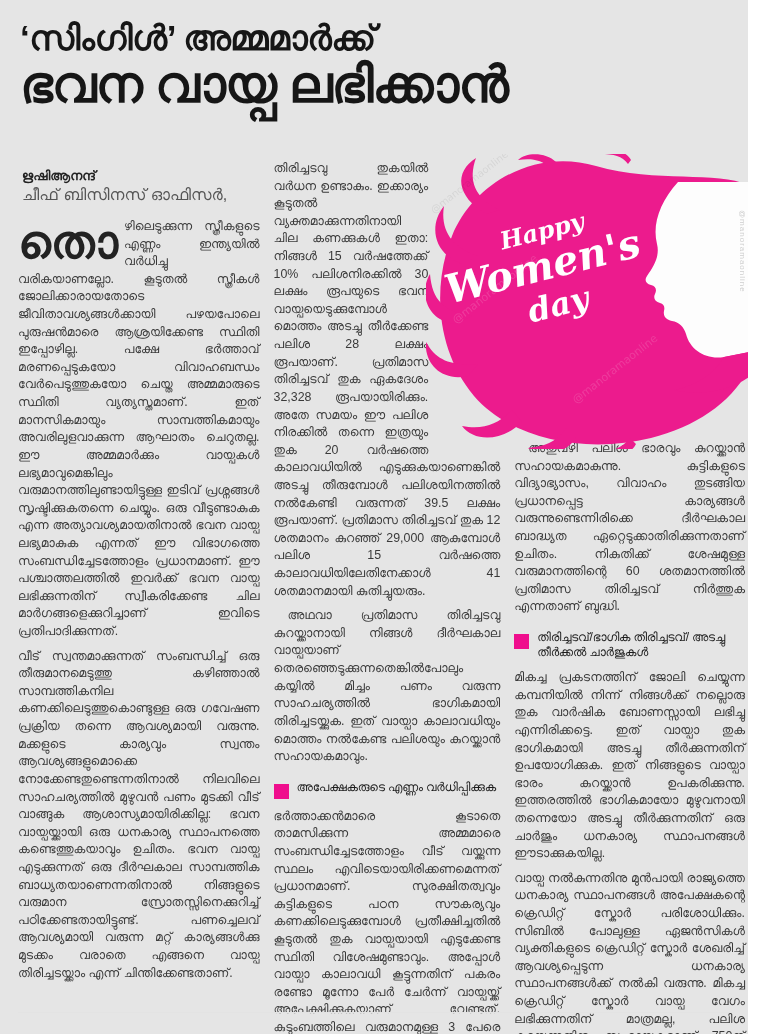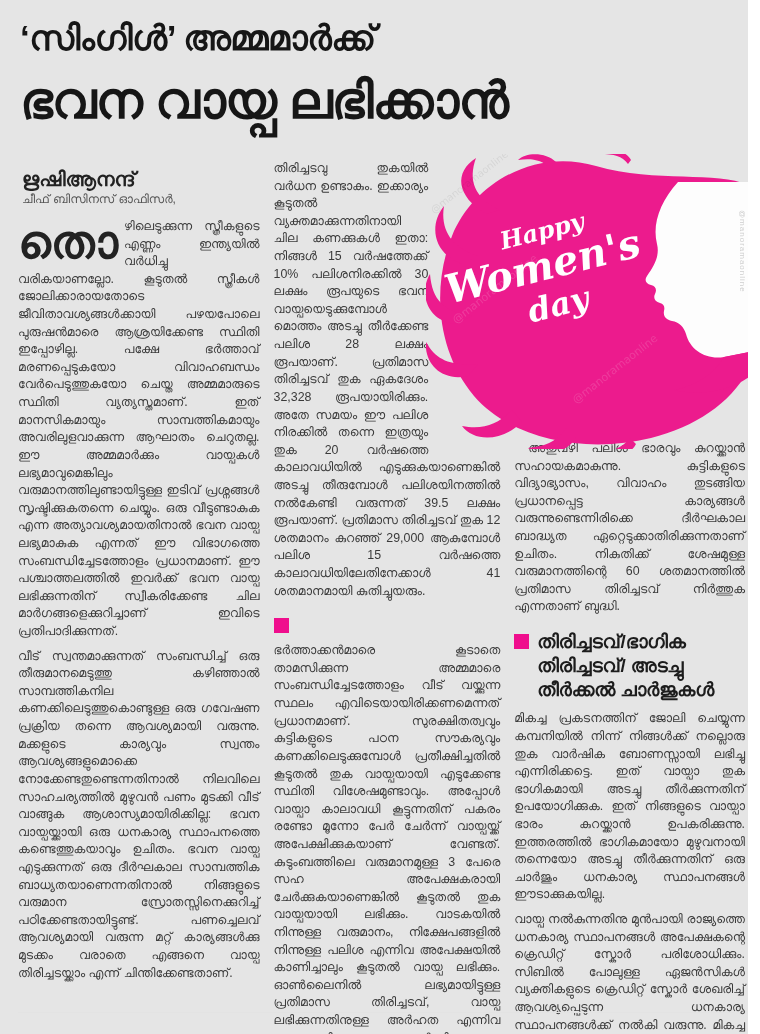--- a/index.html
+++ b/index.html
@@ -13,27 +13,27 @@
     background: #e5e5e5;
     overflow: hidden;
   }
 
   
   .headline { position: absolute; top: 18px; left: 20px; right: 20px; color: #161616; }
   .headline .h1a {
     font-size: 35px; font-weight: bold; letter-spacing: -0.5px; line-height: 1.15;
   }
   .headline .h1b {
-    font-size: 51px; font-weight: bold; letter-spacing: -1px; line-height: 1.05; margin-top: 16px;
+    font-size: 51px; font-weight: bold; letter-spacing: -1px; line-height: 1.05; margin-top: 0;
   }
 
   
   .byline { position: absolute; top: 168px; left: 22px; width: 230px; }
-  .byline .author { font-size: 20px; font-weight: bold; color: #222; }
-  .byline .role, .byline .org { font-size: 12px; color: #555; line-height: 1.35; }
+  .byline .author { font-size: 13px; font-weight: bold; color: #222; }
+  .byline .role, .byline .org { font-size: 16px; color: #555; line-height: 1.35; }
 
   
   .columns {
     position: absolute; top: 160px; left: 18px; width: 727px; height: 845px;
     display: flex; gap: 14px;
   }
   .col { position: relative; }
   .col1 { width: 245px; padding-top: 58px; }
   .col2 { width: 230px; }
   .col3 { width: 234px; }
@@ -50,21 +50,21 @@
   }
 
   .sec-h {
     display: flex; align-items: flex-start; gap: 8px;
     margin: 14px 0 9px 0;
   }
   .sec-h .sq {
     flex: 0 0 auto; width: 15px; height: 15px; background: #ef0e8d; margin-top: 4px;
   }
   .sec-h .sec-title {
-    font-size: 19px; font-weight: bold; color: #1c1c1c; line-height: 1.25;
+    font-size: 12px; font-weight: normal; color: #1c1c1c; line-height: 1.25;
     letter-spacing: -0.2px;
   }
 
   
   .img-wrap-spacer { float: right; width: 72px; height: 292px; }
   
   .img-block-spacer { height: 280px; }
 
   
   .illustration {
@@ -105,23 +105,25 @@
     <div class="col col1">
       <p class="body"><span class="dropcap">തൊ</span><span>ഴിലെടുക്കുന്ന സ്ത്രീകളുടെ എണ്ണം ഇന്ത്യയിൽ വർധിച്ചു വരികയാണല്ലോ. കൂടുതൽ സ്ത്രീകൾ ജോലിക്കാരായതോടെ ജീവിതാവശ്യങ്ങൾക്കായി പഴയപോലെ പുരുഷൻമാരെ ആശ്രയിക്കേണ്ട സ്ഥിതി ഇപ്പോഴില്ല. പക്ഷേ ഭർത്താവ് മരണപ്പെടുകയോ വിവാഹബന്ധം വേർപെടുത്തുകയോ ചെയ്ത അമ്മമാരുടെ സ്ഥിതി വ്യത്യസ്തമാണ്. ഇത് മാനസികമായും സാമ്പത്തികമായും അവരിലുളവാക്കുന്ന ആഘാതം ചെറുതല്ല. ഈ അമ്മമാർക്കും വായ്പകൾ ലഭ്യമാവുമെങ്കിലും വരുമാനത്തിലുണ്ടായിട്ടുള്ള ഇടിവ് പ്രശ്നങ്ങൾ സൃഷ്ടിക്കുകതന്നെ ചെയ്യും. ഒരു വീടുണ്ടാകുക എന്ന അത്യാവശ്യമായതിനാൽ ഭവന വായ്പ ലഭ്യമാകുക എന്നത് ഈ വിഭാഗത്തെ സംബന്ധിച്ചേടത്തോളം പ്രധാനമാണ്. ഈ പശ്ചാത്തലത്തിൽ ഇവർക്ക് ഭവന വായ്പ ലഭിക്കുന്നതിന് സ്വീകരിക്കേണ്ട ചില മാർഗങ്ങളെക്കുറിച്ചാണ് ഇവിടെ പ്രതിപാദിക്കുന്നത്.</span></p>
 
       <p class="body">വീട് സ്വന്തമാക്കുന്നത് സംബന്ധിച്ച് ഒരു തീരുമാനമെടുത്തു കഴിഞ്ഞാൽ സാമ്പത്തികനില കണക്കിലെടുത്തുകൊണ്ടുള്ള ഒരു ഗവേഷണ പ്രക്രിയ തന്നെ ആവശ്യമായി വരുന്നു. മക്കളുടെ കാര്യവും സ്വന്തം ആവശ്യങ്ങളുമൊക്കെ നോക്കേണ്ടതുണ്ടെന്നതിനാൽ നിലവിലെ സാഹചര്യത്തിൽ മുഴുവൻ പണം മുടക്കി വീട് വാങ്ങുക ആശാസ്യമായിരിക്കില്ല: ഭവന വായ്പയ്ക്കായി ഒരു ധനകാര്യ സ്ഥാപനത്തെ കണ്ടെത്തുകയാവും ഉചിതം. ഭവന വായ്പ എടുക്കുന്നത് ഒരു ദീർഘകാല സാമ്പത്തിക ബാധ്യതയാണെന്നതിനാൽ നിങ്ങളുടെ വരുമാന സ്രോതസ്സിനെക്കുറിച്ച് പഠിക്കേണ്ടതായിട്ടുണ്ട്. പണച്ചെലവ് ആവശ്യമായി വരുന്ന മറ്റ് കാര്യങ്ങൾക്കു മുടക്കം വരാതെ എങ്ങനെ വായ്പ തിരിച്ചടയ്ക്കാം എന്ന് ചിന്തിക്കേണ്ടതാണ്.</p>
 
     </div>
 
     <div class="col col2">
       <div class="img-wrap-spacer"></div>
       <p class="body">തിരിച്ചടവു തുകയിൽ വർധന ഉണ്ടാകും. ഇക്കാര്യം കൂടുതൽ വ്യക്തമാക്കുന്നതിനായി ചില കണക്കുകൾ ഇതാ: നിങ്ങൾ 15 വർഷത്തേക്ക് 10% പലിശനിരക്കിൽ 30 ലക്ഷം രൂപയുടെ ഭവന വായ്പയെടുക്കുമ്പോൾ മൊത്തം അടച്ചു തീർക്കേണ്ട പലിശ 28 ലക്ഷം രൂപയാണ്. പ്രതിമാസ തിരിച്ചടവ് തുക ഏകദേശം 32,328 രൂപയായിരിക്കും. അതേ സമയം ഈ പലിശ നിരക്കിൽ തന്നെ ഇത്രയും തുക 20 വർഷത്തെ കാലാവധിയിൽ എടുക്കുകയാണെങ്കിൽ അടച്ചു തീരുമ്പോൾ പലിശയിനത്തിൽ നൽകേണ്ടി വരുന്നത് 39.5 ലക്ഷം രൂപയാണ്. പ്രതിമാസ തിരിച്ചടവ് തുക 12 ശതമാനം കുറഞ്ഞ് 29,000 ആകുമ്പോൾ പലിശ 15 വർഷത്തെ കാലാവധിയിലേതിനേക്കാൾ 41 ശതമാനമായി കുതിച്ചുയരും.</p>
+      <p class="body indent">അഥവാ പ്രതിമാസ തിരിച്ചടവു കുറയ്ക്കാനായി നിങ്ങൾ ദീർഘകാല വായ്പയാണ് തെരഞ്ഞെടുക്കുന്നതെങ്കിൽപോലും കയ്യിൽ മിച്ചം പണം വരുന്ന സാഹചര്യത്തിൽ ഭാഗികമായി തിരിച്ചടയ്ക്കുക. ഇത് വായ്പാ കാലാവധിയും മൊത്തം നൽകേണ്ട പലിശയും കുറയ്ക്കാൻ സഹായകമാവും.</p>
 
       <div class="sec-h">
         <span class="sq"></span>
+        <span class="sec-title">അപേക്ഷകരുടെ എണ്ണം വർധിപ്പിക്കുക</span>
       </div>
       <p class="body">ഭർത്താക്കൻമാരെ കൂടാതെ താമസിക്കുന്ന അമ്മമാരെ സംബന്ധിച്ചേടത്തോളം വീട് വയ്ക്കുന്ന സ്ഥലം എവിടെയായിരിക്കണമെന്നത് പ്രധാനമാണ്. സുരക്ഷിതത്വവും കുട്ടികളുടെ പഠന സൗകര്യവും കണക്കിലെടുക്കുമ്പോൾ പ്രതീക്ഷിച്ചതിൽ കൂടുതൽ തുക വായ്പയായി എടുക്കേണ്ട സ്ഥിതി വിശേഷമുണ്ടാവും. അപ്പോൾ വായ്പാ കാലാവധി കൂട്ടുന്നതിന് പകരം രണ്ടോ മൂന്നോ പേർ ചേർന്ന് വായ്പയ്ക്ക് അപേക്ഷിക്കുകയാണ് വേണ്ടത്. കുടുംബത്തിലെ വരുമാനമുള്ള 3 പേരെ സഹ അപേക്ഷകരായി ചേർക്കുകയാണെങ്കിൽ കൂടുതൽ തുക വായ്പയായി ലഭിക്കും. വാടകയിൽ നിന്നുള്ള വരുമാനം, നിക്ഷേപങ്ങളിൽ നിന്നുള്ള പലിശ എന്നിവ അപേക്ഷയിൽ കാണിച്ചാലും കൂടുതൽ വായ്പ ലഭിക്കും. ഓൺലൈനിൽ ലഭ്യമായിട്ടുള്ള പ്രതിമാസ തിരിച്ചടവ്, വായ്പ ലഭിക്കുന്നതിനുള്ള അർഹത എന്നിവ സംബന്ധിച്ചുള്ള കണക്കുകൾ വിശകലനം ചെയ്യുന്നത് നിങ്ങൾക്കനുയോജ്യമായ വായ്പാ പദ്ധതി തെരഞ്ഞെടുക്കുന്നതിന് സഹായകമാകുന്നതാണ്.</p>
 
     </div>
 
     <div class="col col3">
       <div class="img-block-spacer"></div>
       <p class="body indent">അതുവഴി പലിശ ഭാരവും കുറയ്ക്കാൻ സഹായകമാകുന്നു. കുട്ടികളുടെ വിദ്യാഭ്യാസം, വിവാഹം തുടങ്ങിയ പ്രധാനപ്പെട്ട കാര്യങ്ങൾ വരുന്നുണ്ടെന്നിരിക്കെ ദീർഘകാല ബാദ്ധ്യത ഏറ്റെടുക്കാതിരിക്കുന്നതാണ് ഉചിതം. നികുതിക്ക് ശേഷമുള്ള വരുമാനത്തിന്റെ 60 ശതമാനത്തിൽ പ്രതിമാസ തിരിച്ചടവ് നിർത്തുക എന്നതാണ് ബുദ്ധി.</p>
 
       <div class="sec-h">

